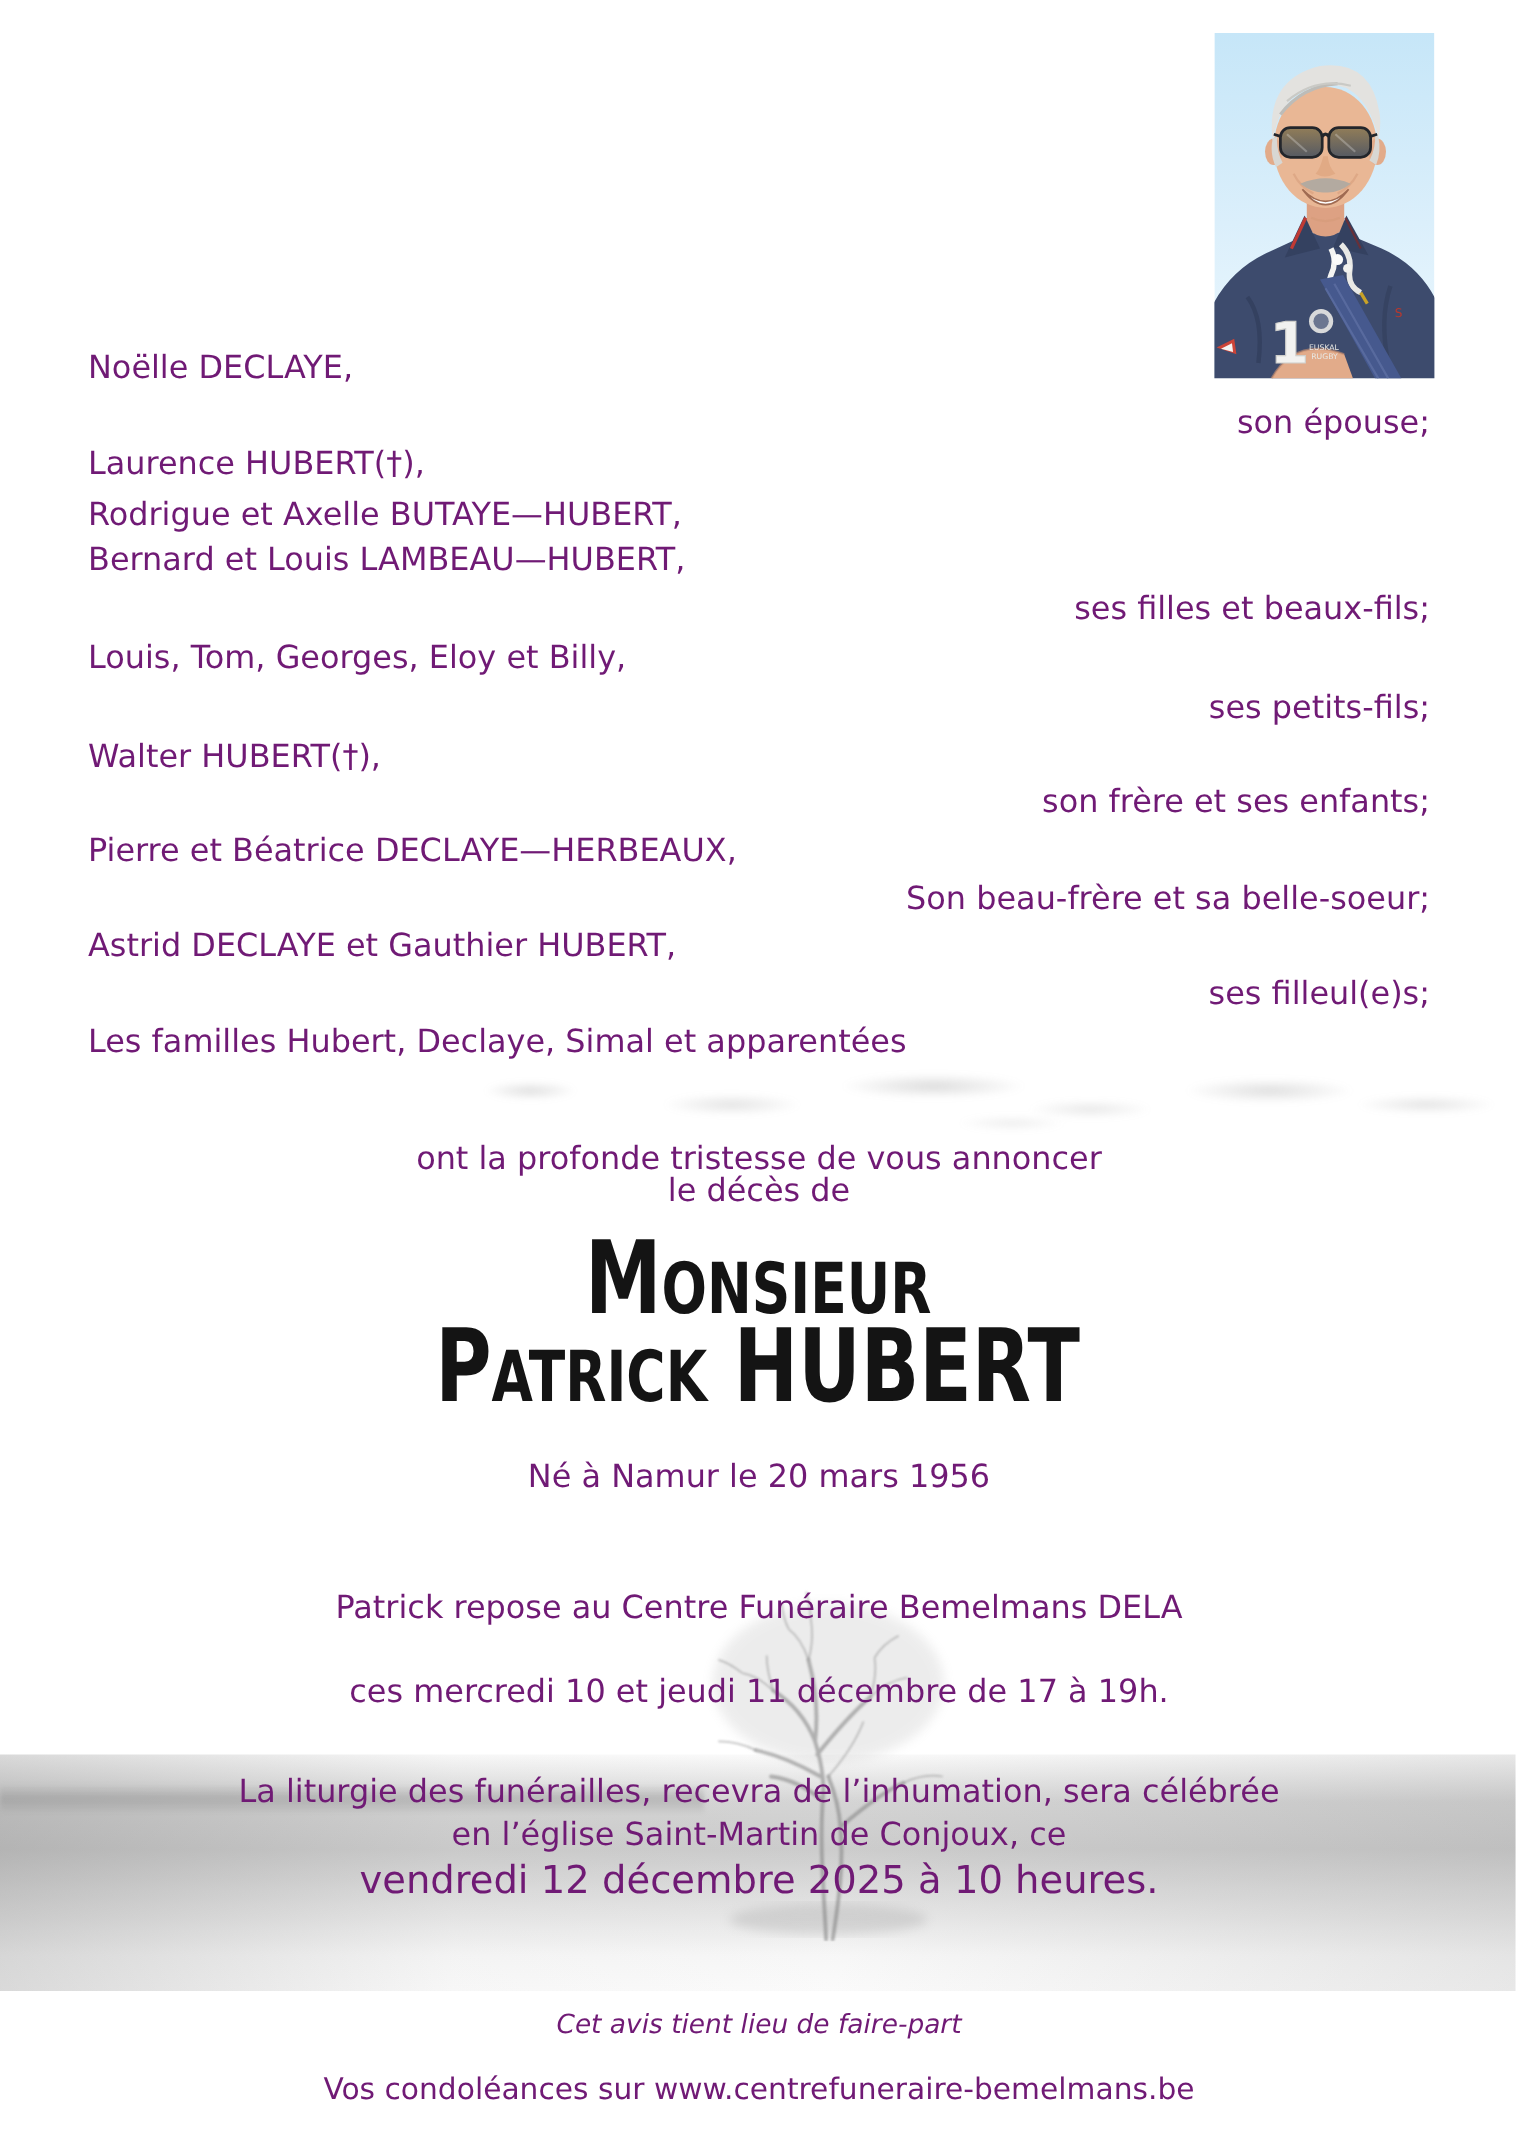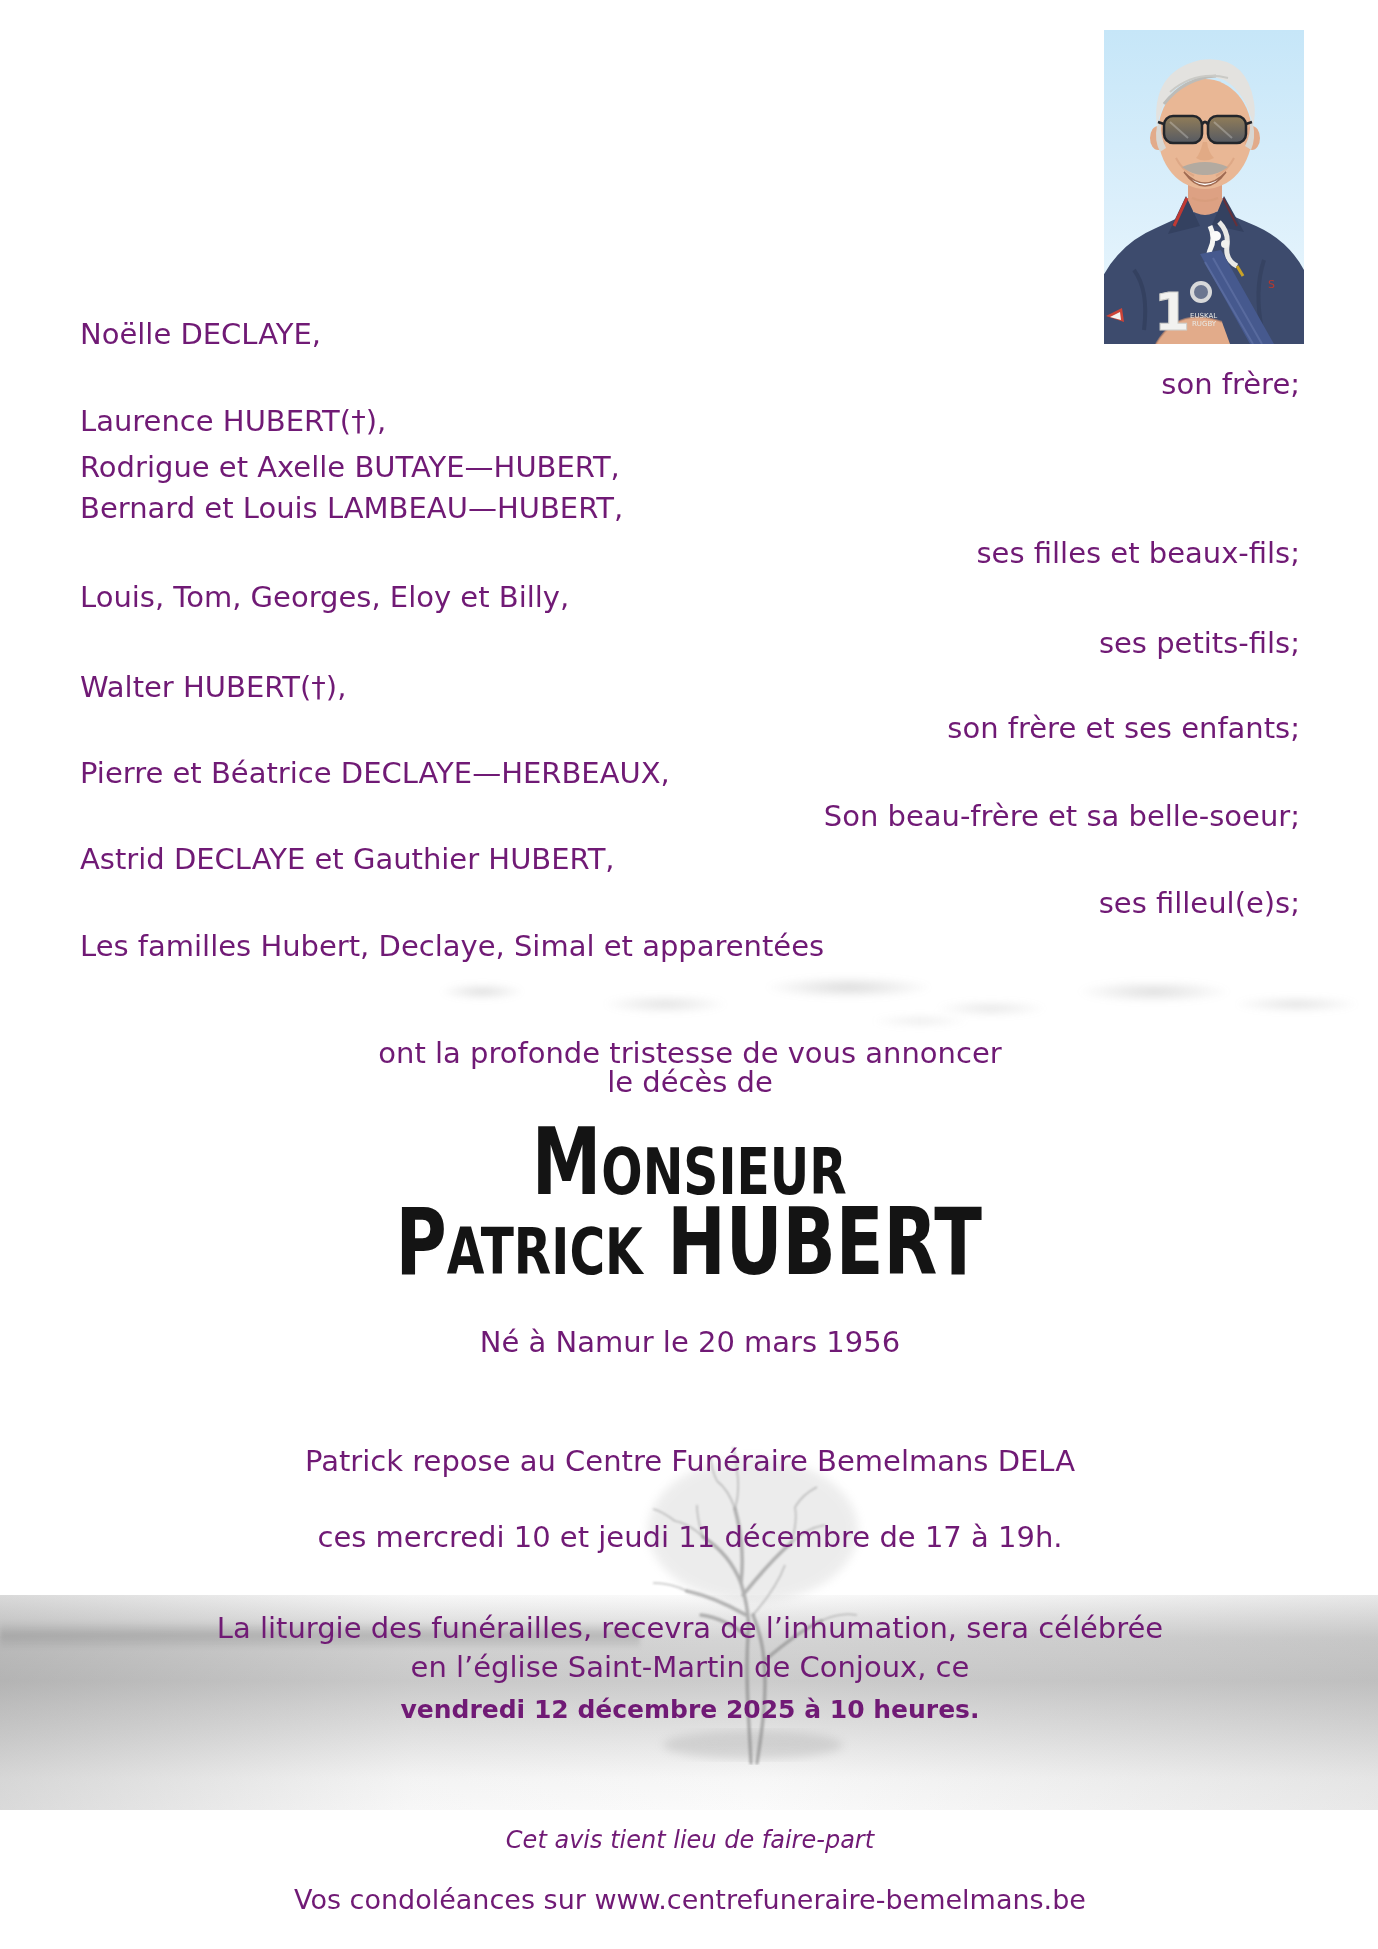--- a/index.html
+++ b/index.html
@@ -13,21 +13,21 @@
   }
   .name { text-align:left; }
   .rel  { text-align:right; }
   .center { text-align:center; }
   .title-line {
     position:absolute; left:0; right:0; text-align:center;
     font-weight:bold; font-variant:small-caps; font-size:92px; line-height:110px;
     color:#141414; white-space:nowrap;
   }
   .title-line > span { display:inline-block; transform:scaleX(0.76); transform-origin:50% 50%; }
-  .bold-date { font-weight:bold; font-size:25px; line-height:44px; }
+  .bold-date { font-weight:normal; font-size:35px; line-height:44px; }
   .italic-small { font-style:italic; font-size:24px; }
   .italic-med   { font-size:27px; }
   .photo {
     position:absolute; left:1104px; top:30px; width:200px; height:314px;
   }
   .photo svg { display:block; width:100%; height:100%; }
   .smudge {
     position:absolute; left:360px; top:958px; width:1018px; height:84px;
     background:
       radial-gradient(60px 12px at 12% 40%, rgba(110,110,110,0.22), transparent 70%),
@@ -157,21 +157,21 @@
       <circle cx="97" cy="262" r="7" fill="#6b7690"></circle>
       <text x="86" y="288" font-size="7" fill="#e8e8e4" font-family="DejaVu Sans, sans-serif">EUSKAL</text>
       <text x="88" y="296" font-size="7" fill="#e8e8e4" font-family="DejaVu Sans, sans-serif">RUGBY</text>
       <path d="M2,286 L18,278 L20,292 Z" fill="#cc4438"></path>
       <path d="M6,287 L16,282 L17,290 Z" fill="#f4f4f2"></path>
       <text x="164" y="258" font-size="11" fill="#b8382e" font-family="DejaVu Sans, sans-serif">S</text>
     </svg>
   </div>
 
   <div class="line name" style="top:316px">Noëlle DECLAYE,</div>
-  <div class="line rel" style="top:366px">son frère;</div>
+  <div class="line rel" style="top:366px">son épouse;</div>
   <div class="line name" style="top:403px">Laurence HUBERT(†),</div>
   <div class="line name" style="top:449px">Rodrigue et Axelle BUTAYE—HUBERT,</div>
   <div class="line name" style="top:490px">Bernard et Louis LAMBEAU—HUBERT,</div>
   <div class="line rel" style="top:535px">ses filles et beaux-fils;</div>
   <div class="line name" style="top:579px">Louis, Tom, Georges, Eloy et Billy,</div>
   <div class="line rel" style="top:625px">ses petits-fils;</div>
   <div class="line name" style="top:669px">Walter HUBERT(†),</div>
   <div class="line rel" style="top:710px">son frère et ses enfants;</div>
   <div class="line name" style="top:755px">Pierre et Béatrice DECLAYE—HERBEAUX,</div>
   <div class="line rel" style="top:798px">Son beau-frère et sa belle-soeur;</div>

